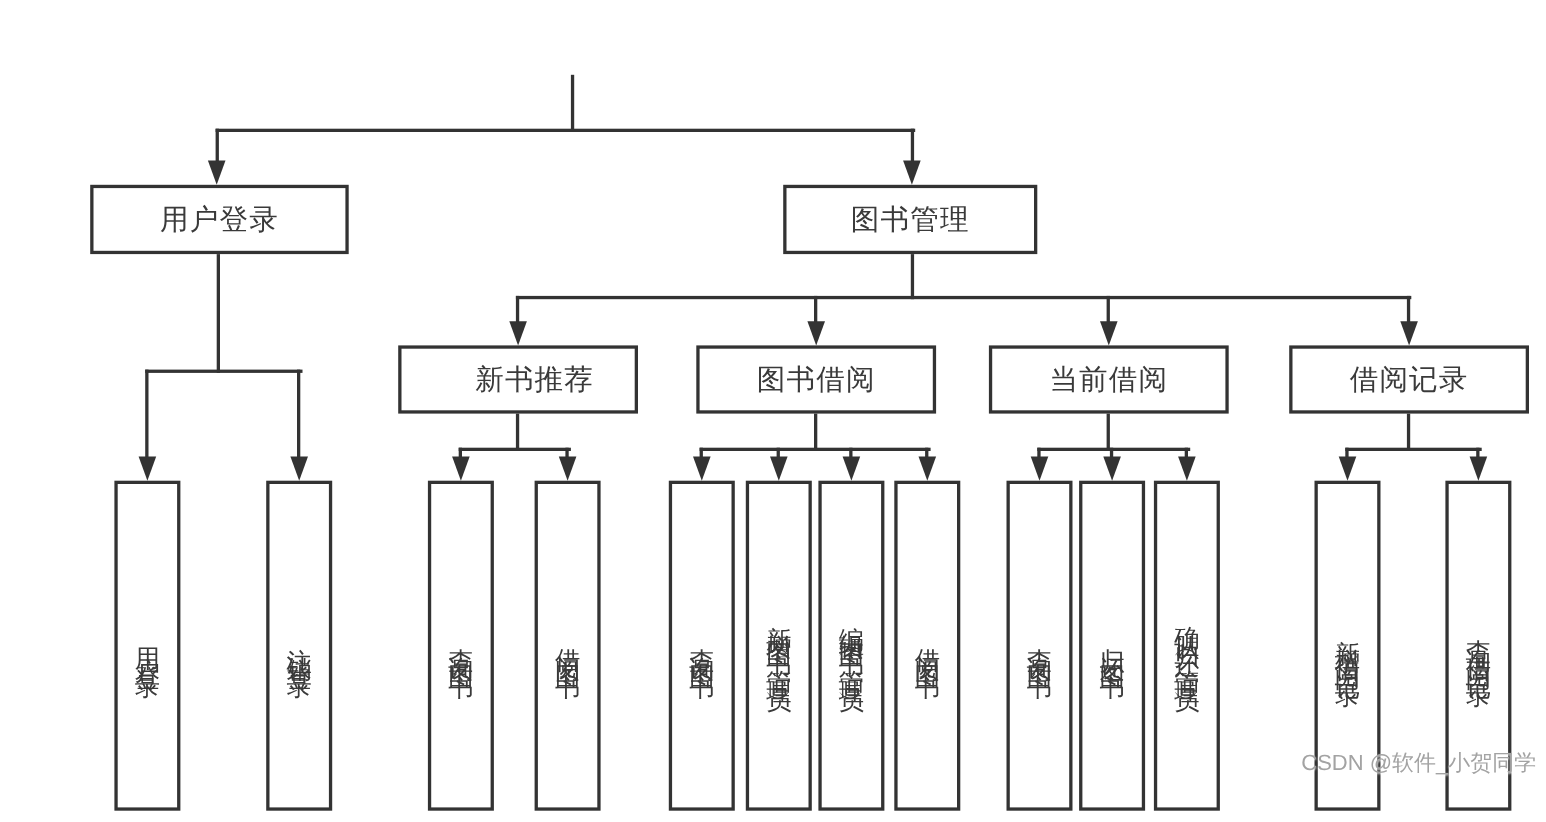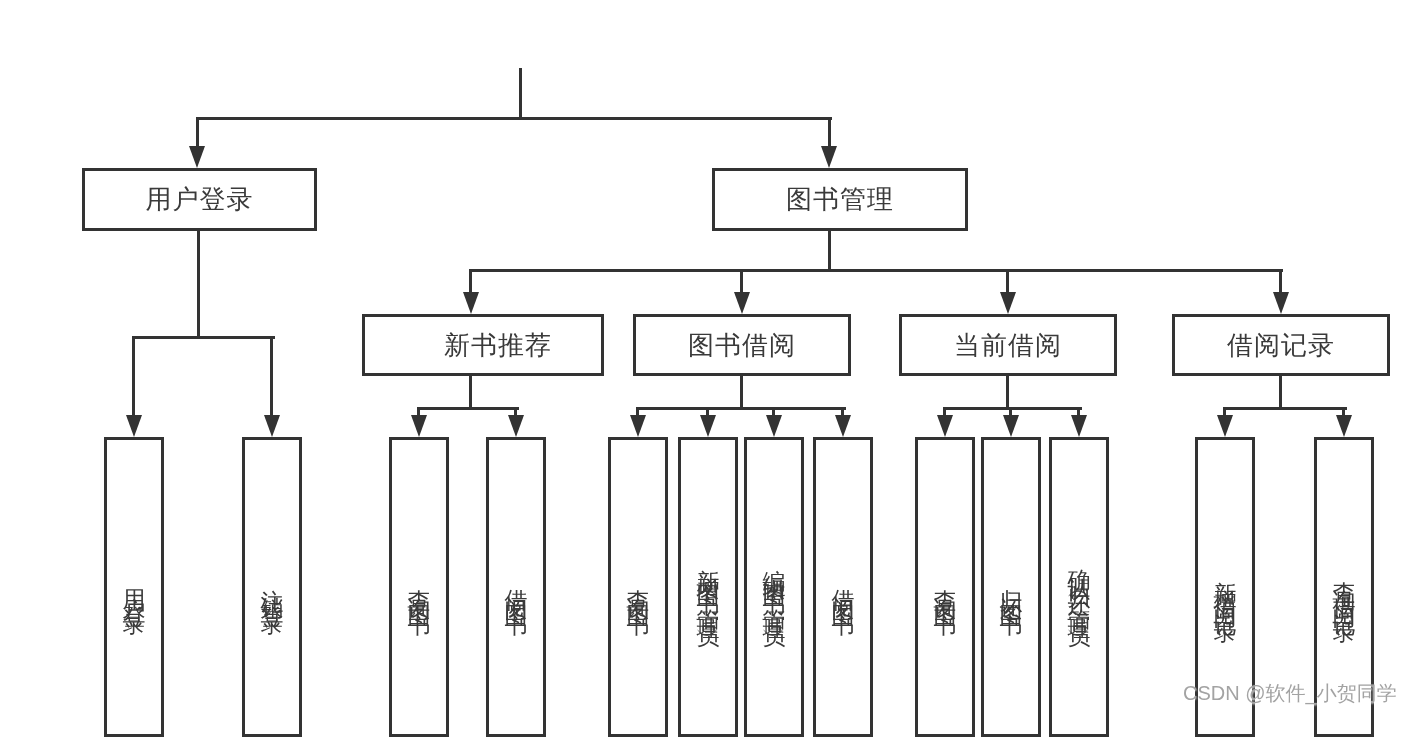--- a/index.html
+++ b/index.html
@@ -60,25 +60,25 @@
 </head>
 <body>
 
 <div class="canvas">
 
 
   <div class="node" style="left:82px;top:168px;width:235px;height:63px;">
     <span>用户登录</span>
   </div>
 
-  <div class="node" style="left:712px;top:168px;width:256px;height:63px;">
+  <div class="node" style="left:712px;top:168px;width:231px;height:63px;">
     <span>图书管理</span>
   </div>
 
-  <div class="node" style="left:362px;top:314px;width:242px;height:62px;padding-left:30px;">
+  <div class="node" style="left:362px;top:314px;width:218px;height:62px;padding-left:30px;">
     <span>新书推荐</span>
   </div>
 
   <div class="node" style="left:633px;top:314px;width:218px;height:62px;">
     <span>图书借阅</span>
   </div>
 
   <div class="node" style="left:899px;top:314px;width:218px;height:62px;">
     <span>当前借阅</span>
   </div>

